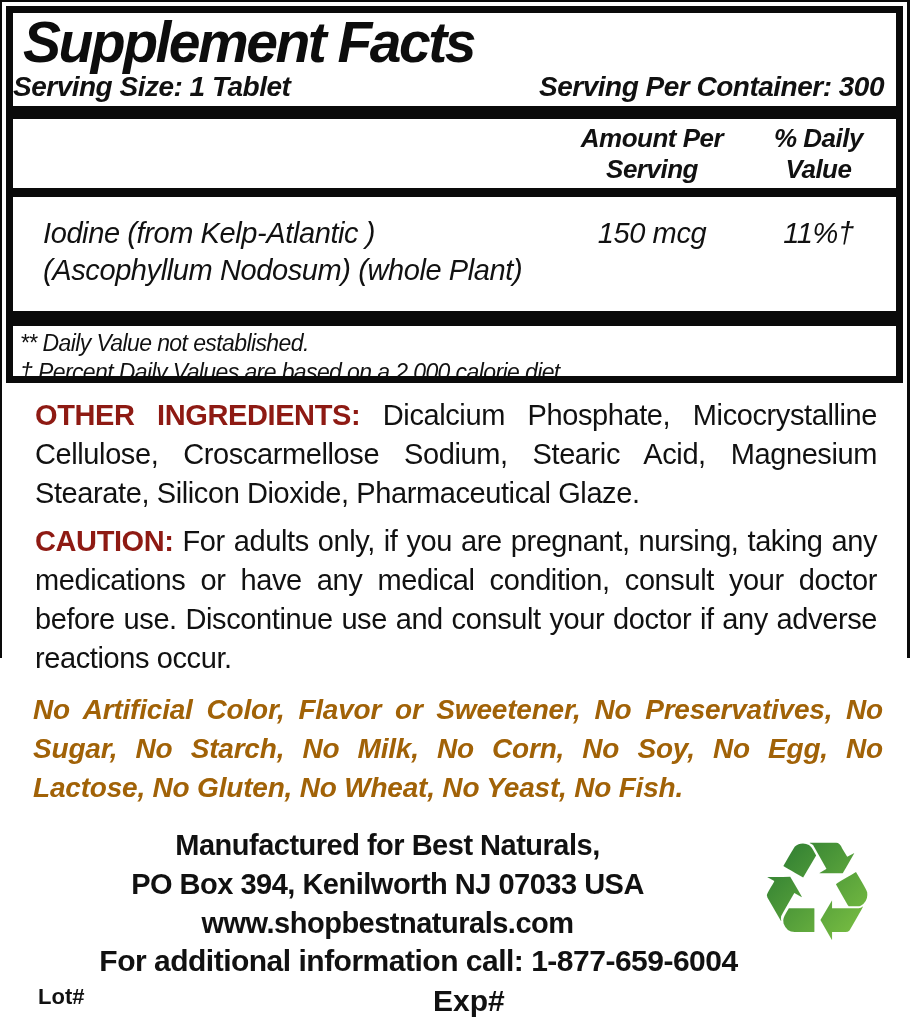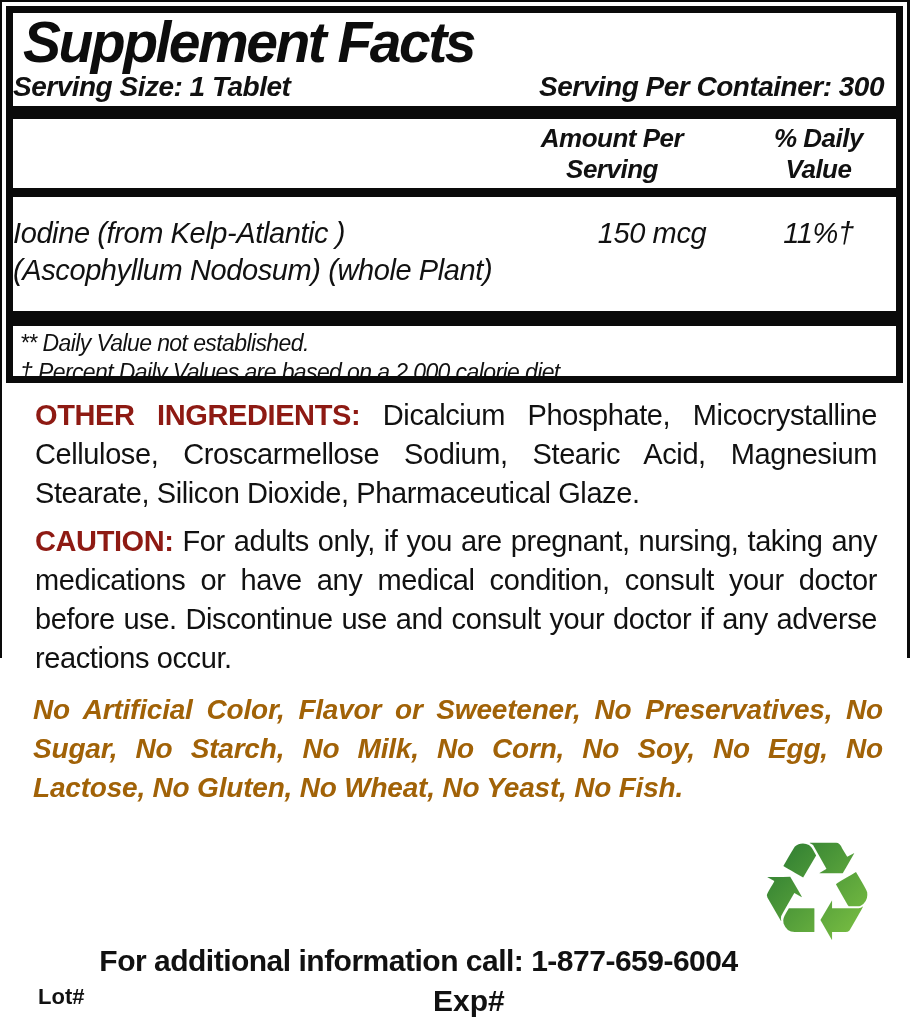--- a/index.html
+++ b/index.html
@@ -41,29 +41,29 @@
     font-size: 28px; font-weight: 700; line-height: 29px;
     letter-spacing: -0.5px;
   }
   .bar { width: 100%; background: #0a0a0a; }
   .bar-thick  { height: 13px; }
   .bar-thin   { height: 9px; }
   .bar-xthick { height: 15px; }
 
   .grid { display: grid; grid-template-columns: 1fr 178px 155px; }
 
-  .head-row { padding: 4px 0 3px 0; gap: 40px; }
+  .head-row { padding: 4px 0 3px 0; }
   .col-head {
     font-size: 26px; font-weight: 700;
     text-align: center; line-height: 31px;
     letter-spacing: -0.5px;
   }
 
   .nutrient-row { padding: 18px 0 22px 0; font-size: 29px; letter-spacing: -0.4px; }
-  .n-name { line-height: 37px; }
+  .n-name { padding-left: 30px; line-height: 37px; }
   .n-amt, .n-dv { text-align: center; line-height: 37px; }
 
   .footnotes {
     padding: 3px 8px 0 7px;
     font-size: 23px; line-height: 29px; letter-spacing: -0.6px;
   }
 
   
   .para {
     position: absolute; left: 35px; width: 842px;
@@ -158,20 +158,25 @@
       <div>† Percent Daily Values are based on a 2,000 calorie diet.</div>
     </div>
   </section>
 
   <p class="para para-caution"><strong class="maroon">CAUTION:</strong> <span>For adults only, if you are pregnant, nursing, taking any medications or have any medical condition, consult your doctor before use. Discontinue use and consult your doctor if any adverse reactions occur.</span></p>
 
   <p class="para para-other"><strong class="maroon">OTHER INGREDIENTS:</strong> <span>Dicalcium Phosphate, Micocrystalline Cellulose, Croscarmellose Sodium, Stearic Acid, Magnesium Stearate, Silicon Dioxide, Pharmaceutical Glaze.</span></p>
 
   <p class="claims">No Artificial Color, Flavor or Sweetener, No Preservatives, No Sugar, No Starch, No Milk, No Corn, No Soy, No Egg, No Lactose, No Gluten, No Wheat, No Yeast, No Fish.</p>
 
+  <div class="mfg">
+    <div>Manufactured for Best Naturals,</div>
+    <div>PO Box 394, Kenilworth NJ 07033 USA</div>
+    <div>www.shopbestnaturals.com</div>
+  </div>
 
   <div class="phone">For additional information call: 1-877-659-6004</div>
 
   <div class="lot-row">
     <span class="lot-label">Lot#</span>
     <span class="exp-label">Exp#</span>
   </div>
 
   <div class="recycle">♻</div>
 

